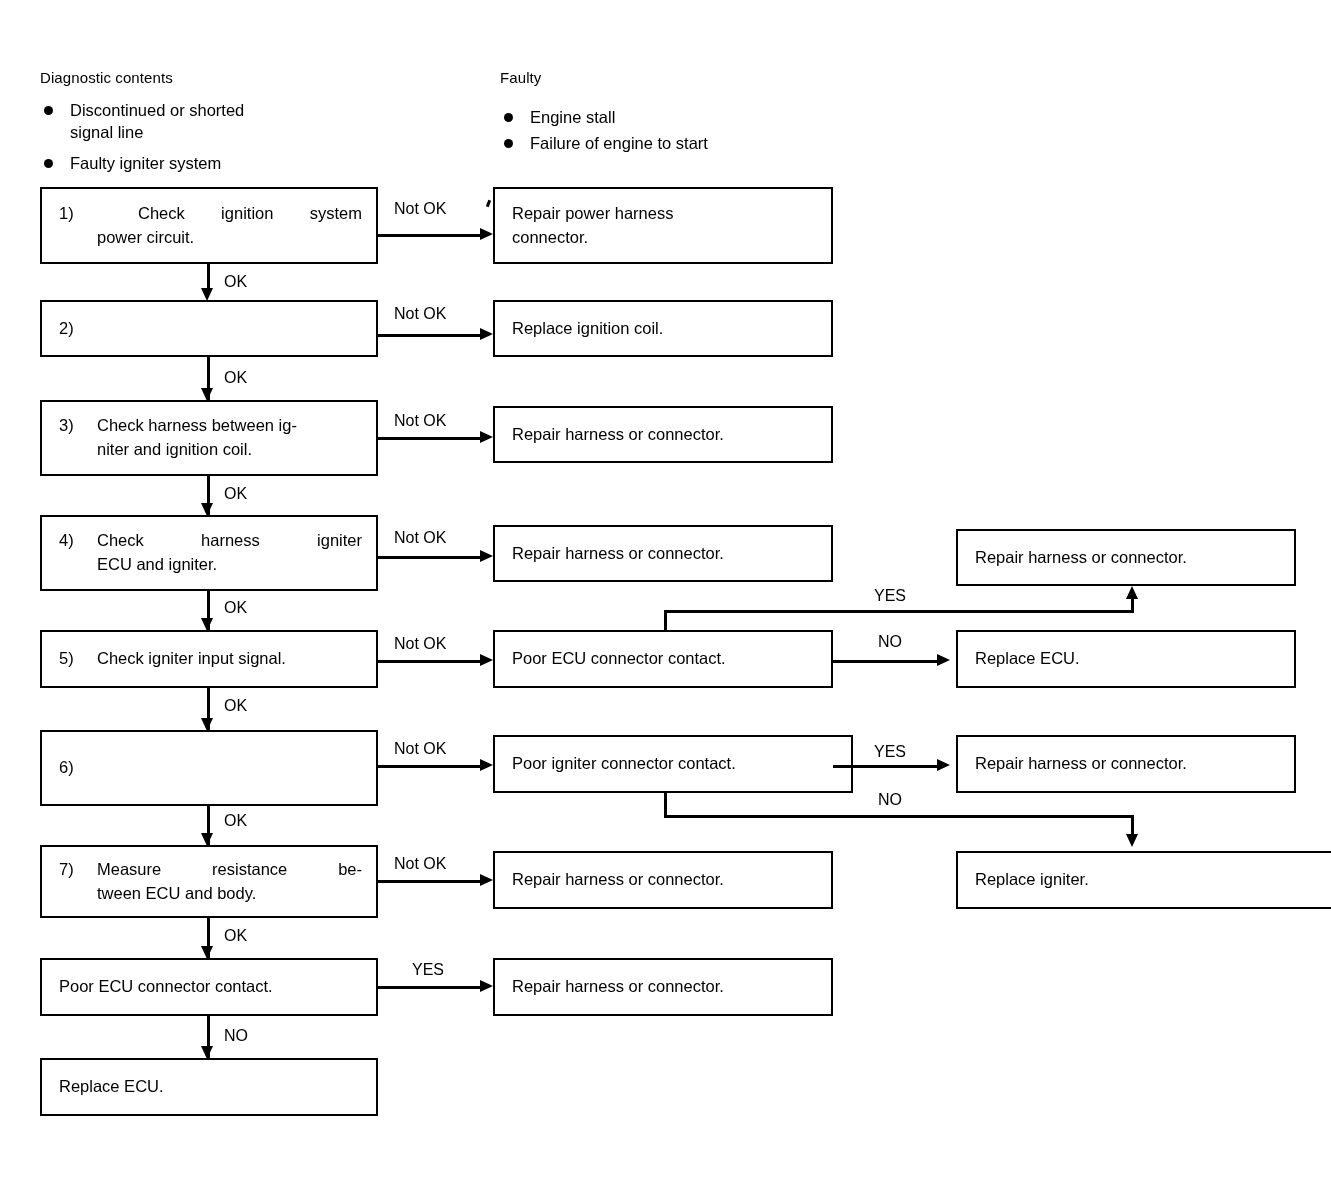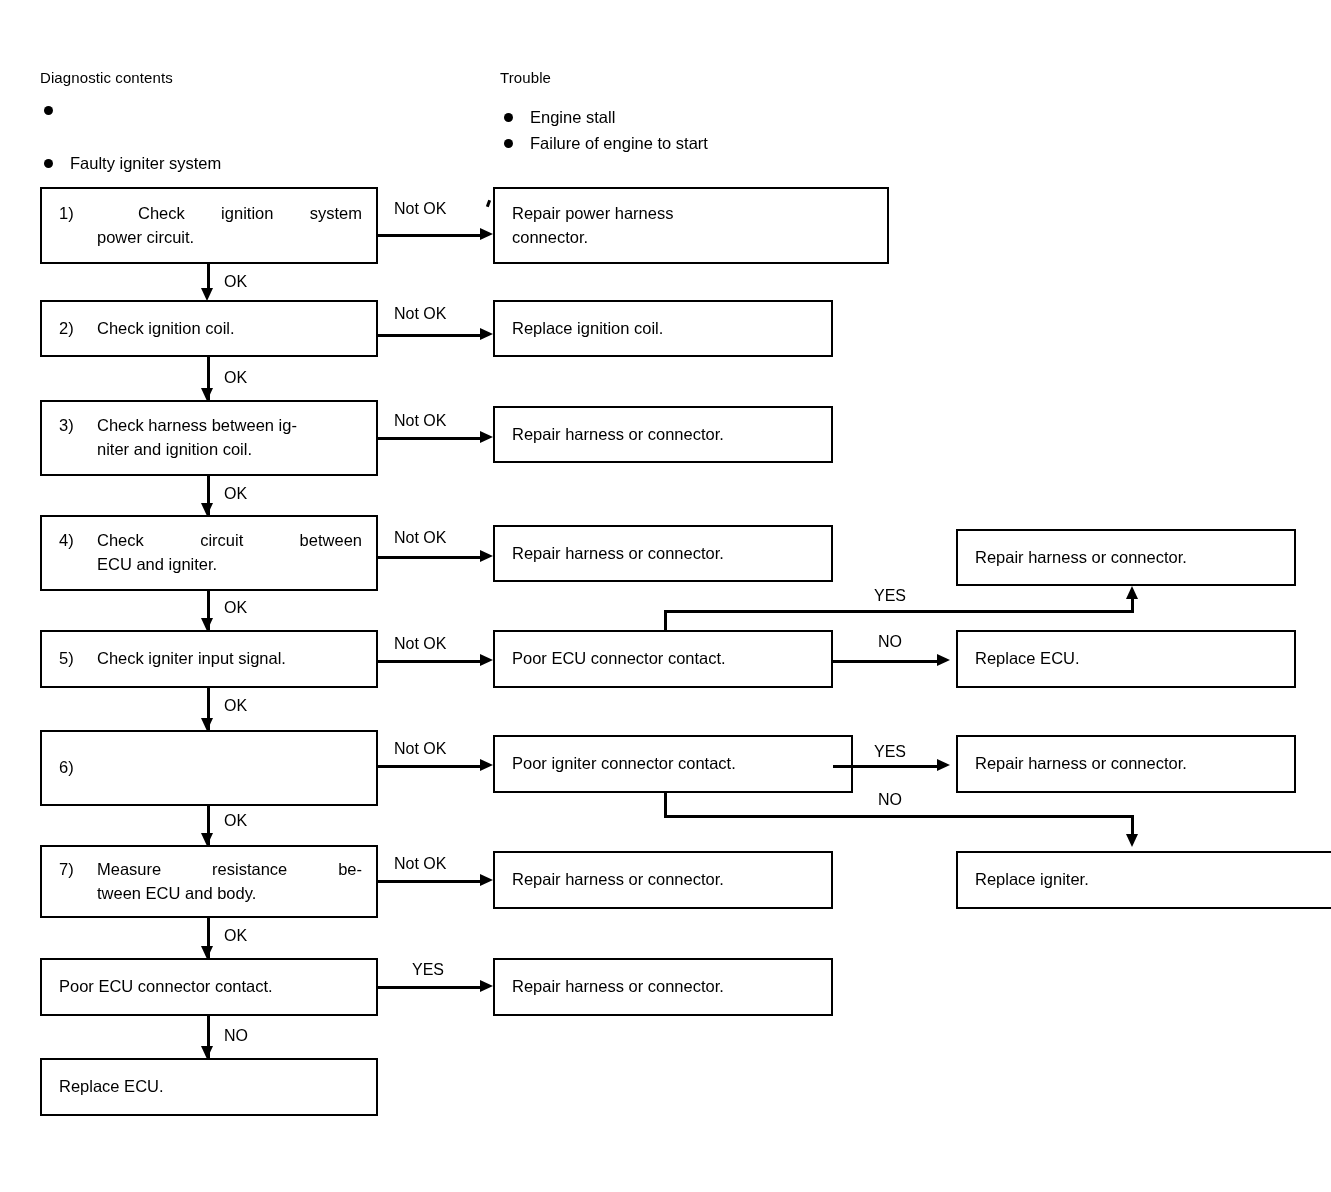--- a/index.html
+++ b/index.html
@@ -127,28 +127,30 @@
 </style>
 </head>
 <body>
 
 <div id="sheet">
 
   <div class="col-heading" style="left:40px; top:69px;">Diagnostic contents</div>
 
   <div class="bullet-row" style="left:44px; top:99px;">
     <span class="bullet-dot"></span>
+    <span class="bullet-text">Discontinued or shorted
+signal line</span>
   </div>
 
   <div class="bullet-row" style="left:44px; top:152px;">
     <span class="bullet-dot"></span>
     <span class="bullet-text">Faulty igniter system</span>
   </div>
 
-  <div class="col-heading" style="left:500px; top:69px;">Trouble</div>
+  <div class="col-heading" style="left:500px; top:69px;">Faulty</div>
 
   <div class="bullet-row" style="left:504px; top:106px;">
     <span class="bullet-dot"></span>
     <span class="bullet-text">Engine stall</span>
   </div>
 
   <div class="bullet-row" style="left:504px; top:132px;">
     <span class="bullet-dot"></span>
     <span class="bullet-text">Failure of engine to start</span>
   </div>
@@ -159,39 +161,38 @@
       <span class="step-body">
         <span class="just" style="display:block;margin-left:41px;">Check ignition system</span>
         <span style="display:block;">power circuit.</span>
       </span>
     </div>
   </div>
 
   <div class="box" style="left:40px; top:300px; width:338px; height:57px;">
     <div class="step">
       <span class="step-num">2)</span>
-      <span class="step-body">Check ignition coil.</span>
     </div>
   </div>
 
   <div class="box" style="left:40px; top:400px; width:338px; height:76px;">
     <div class="step">
       <span class="step-num">3)</span>
       <span class="step-body">
         <span style="display:block;">Check harness between ig-</span>
         <span style="display:block;">niter and ignition coil.</span>
       </span>
     </div>
   </div>
 
   <div class="box" style="left:40px; top:515px; width:338px; height:76px;">
     <div class="step">
       <span class="step-num">4)</span>
       <span class="step-body">
-        <span class="just" style="display:block;">Check circuit between</span>
+        <span class="just" style="display:block;">Check harness igniter</span>
         <span style="display:block;">ECU and igniter.</span>
       </span>
     </div>
   </div>
 
   <div class="box" style="left:40px; top:630px; width:338px; height:58px;">
     <div class="step">
       <span class="step-num">5)</span>
       <span class="step-body">Check igniter input signal.</span>
     </div>
@@ -214,21 +215,21 @@
   </div>
 
   <div class="box" style="left:40px; top:958px; width:338px; height:58px;">
     <div class="box-inner">Poor ECU connector contact.</div>
   </div>
 
   <div class="box" style="left:40px; top:1058px; width:338px; height:58px;">
     <div class="box-inner">Replace ECU.</div>
   </div>
 
-  <div class="box" style="left:493px; top:187px; width:396px; height:77px;">
+  <div class="box" style="left:493px; top:187px; width:340px; height:77px;">
     <div class="box-inner" style="white-space:pre-line;">Repair power harness
 connector.</div>
   </div>
 
   <div class="box" style="left:493px; top:300px; width:340px; height:57px;">
     <div class="box-inner">Replace ignition coil.</div>
   </div>
 
   <div class="box" style="left:493px; top:406px; width:340px; height:57px;">
     <div class="box-inner">Repair harness or connector.</div>

